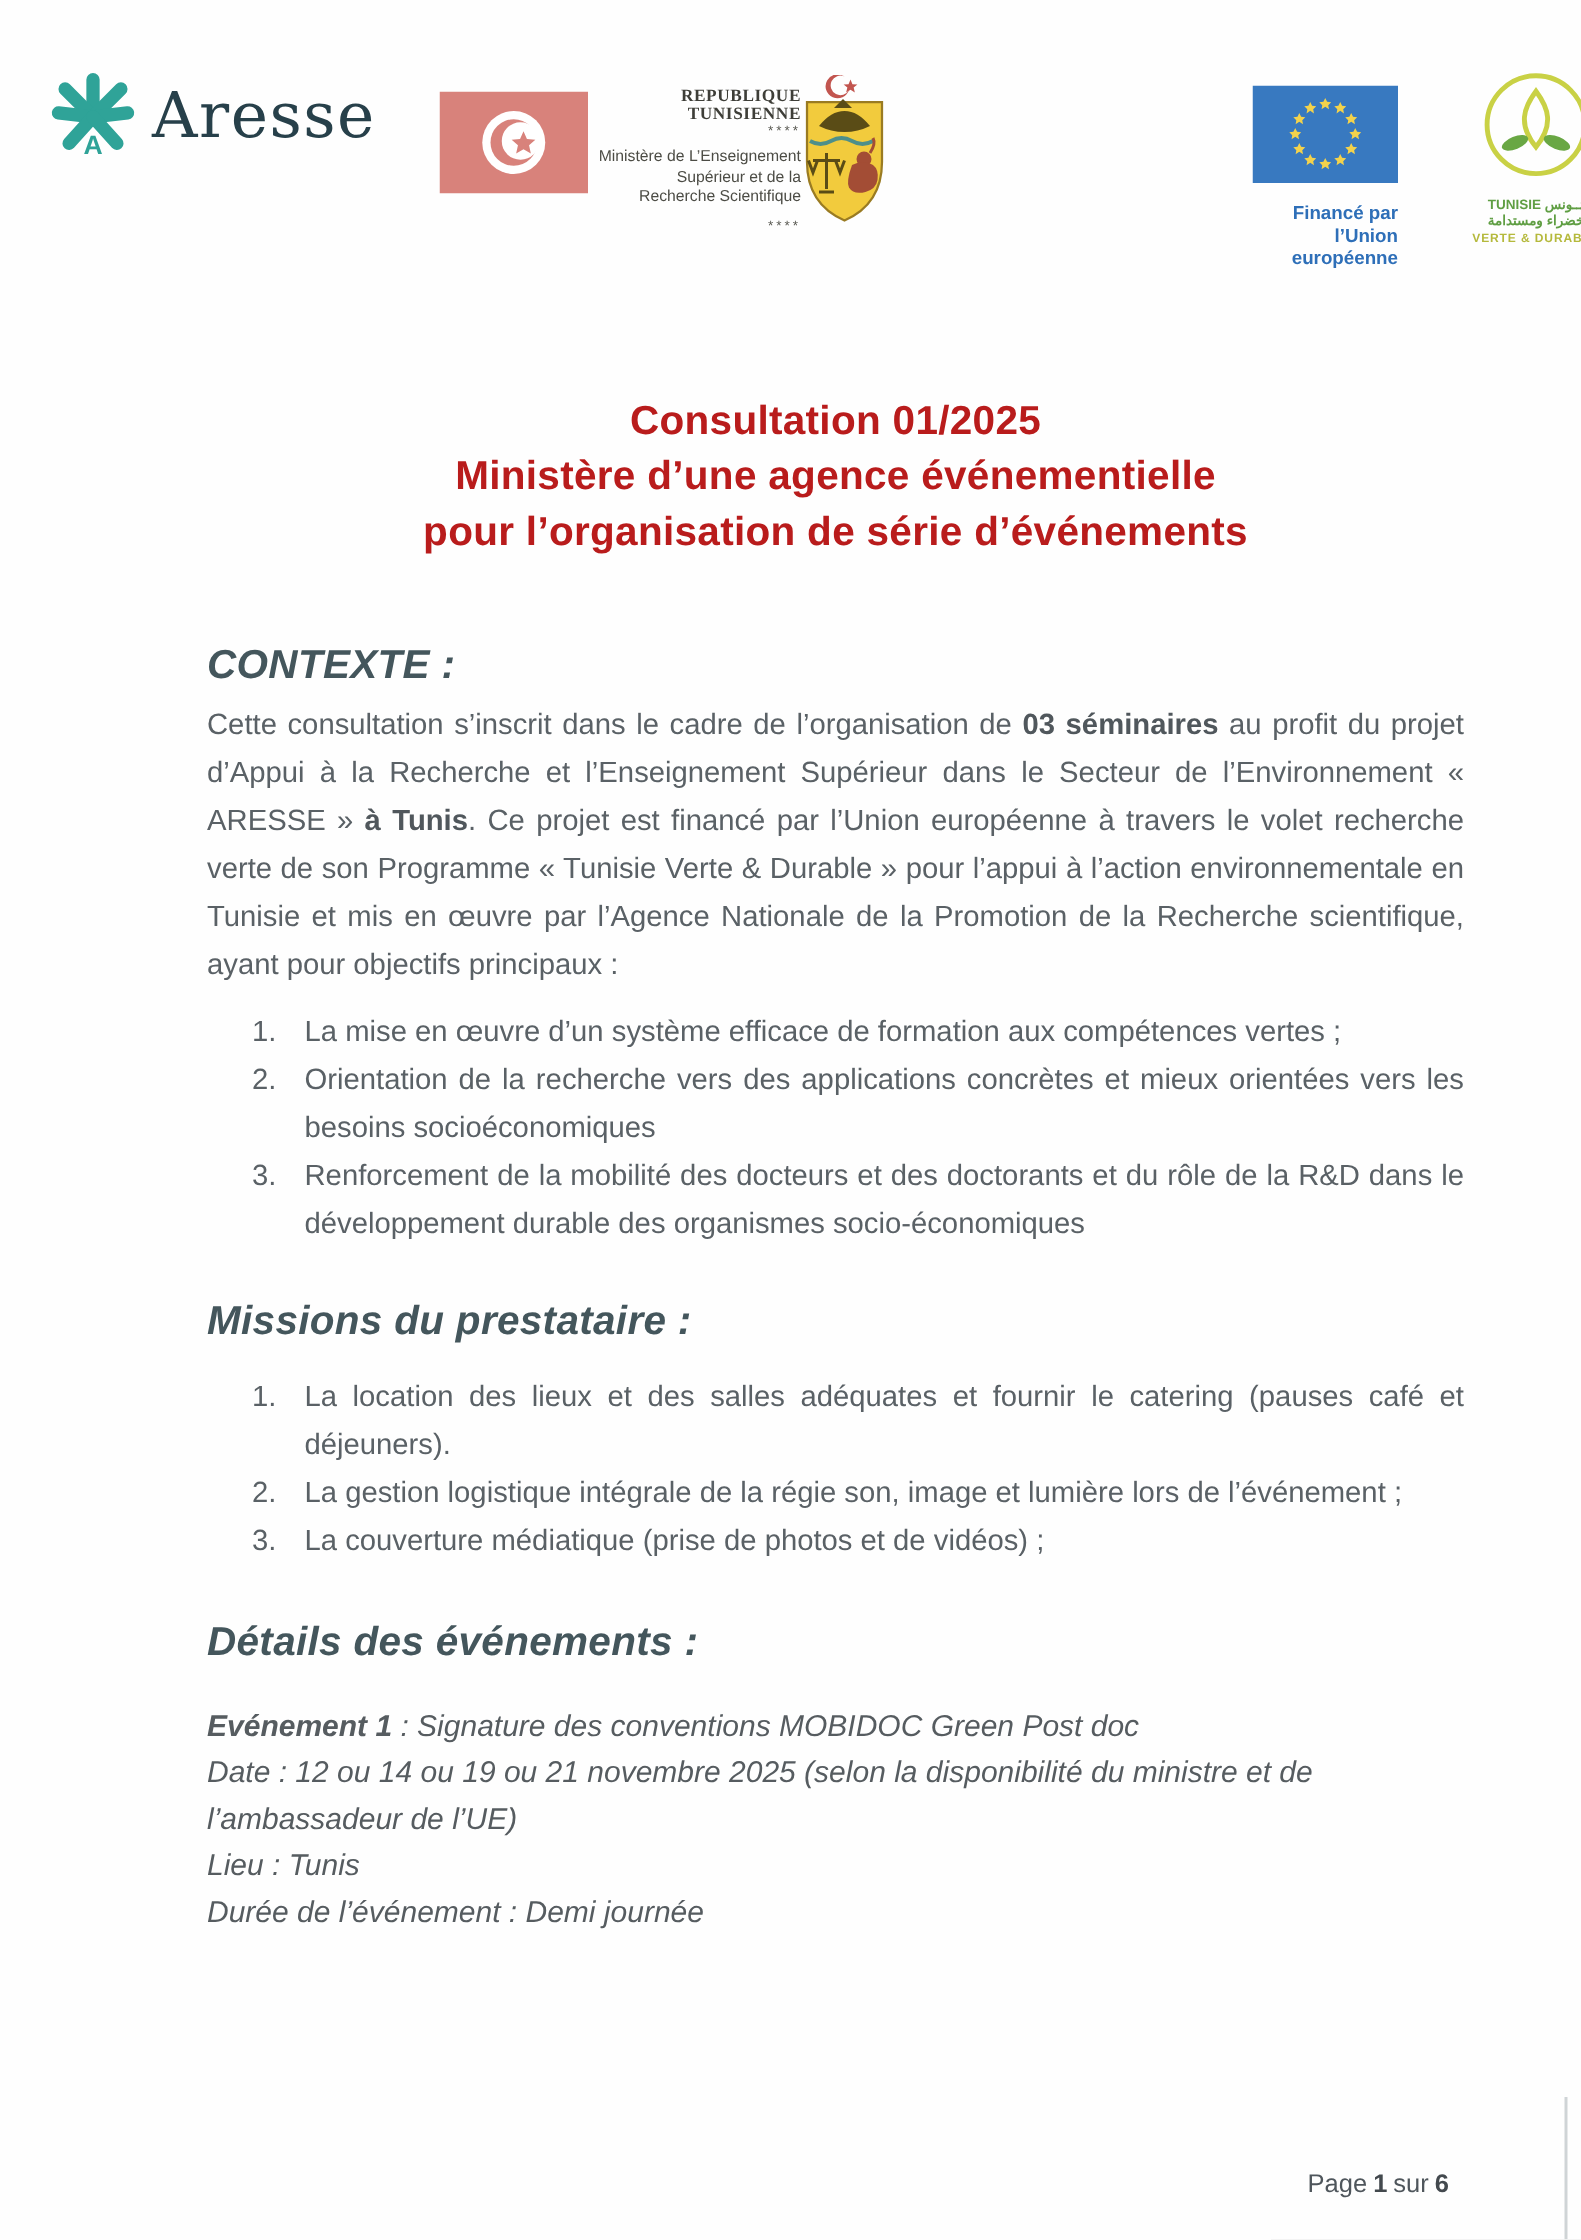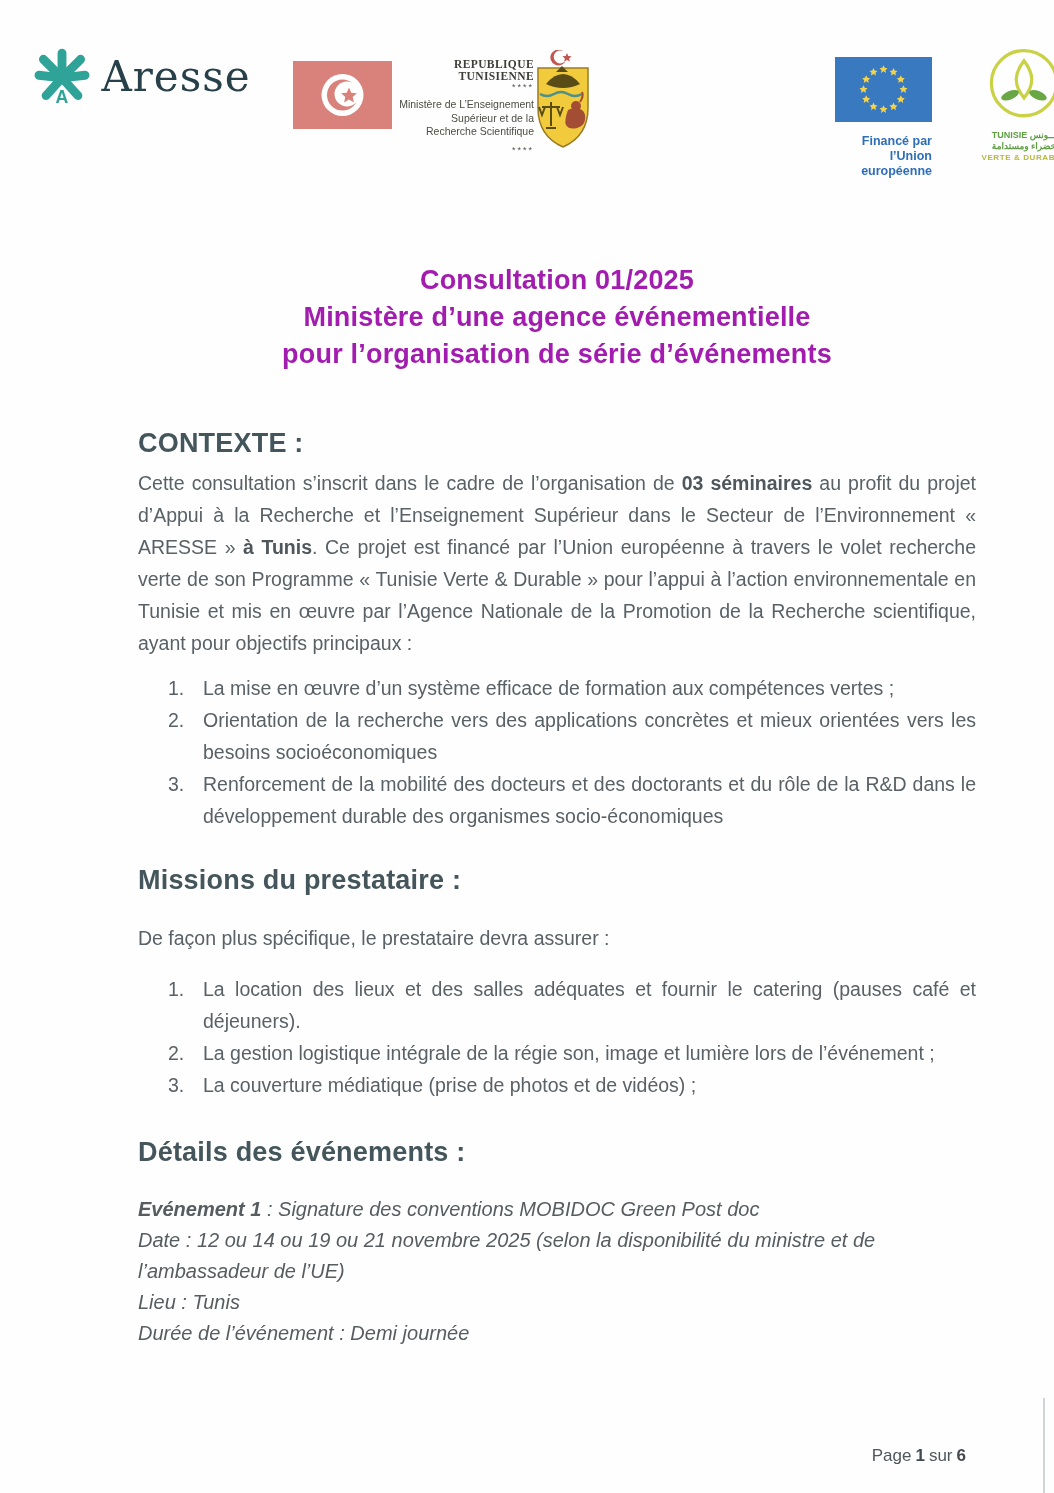--- a/index.html
+++ b/index.html
@@ -30,22 +30,22 @@
   .anpr-stripes i { display:block; width:13px; height:3.5px; background:#cd5257; margin-top:2.5px; transform:skewX(-18deg); }
   .anpr-cap { margin-top:6px; font-size:12px; font-weight:bold; color:#2e6db4; line-height:15px; }
   .eu { position:absolute; left:832px; top:57px; width:100px; text-align:right; }
   .eu-cap { margin-top:8px; font-size:12.5px; font-weight:bold; color:#2e6fb8; line-height:15px; }
   .verte { position:absolute; left:978px; top:44px; width:92px; text-align:center; }
   .verte-cap1 { font-size:9px; font-weight:bold; color:#5f9e43; line-height:11px; }
   .verte-cap2 { font-size:9px; font-weight:bold; color:#5f9e43; line-height:11px; }
   .verte-cap3 { font-size:8px; font-weight:bold; color:#b5b93c; letter-spacing:0.6px; line-height:11px; }
   
   .content { position:absolute; left:138px; top:262px; width:838px; }
-  .doc-title { text-align:center; font-size:27px; font-weight:bold; color:#a21caf; line-height:37px; letter-spacing:0.2px; }
-  .h2 { font-size:27px; font-weight:bold; color:#44565c; letter-spacing:0.2px; }
+  .doc-title { text-align:center; font-size:27px; font-weight:bold; color:#b91c1c; line-height:37px; letter-spacing:0.2px; }
+  .h2 { font-size:27px; font-weight:bold; color:#44565c; letter-spacing:0.2px;font-style:italic; }
   .h-contexte { margin-top:55px; }
   .para { margin-top:8px; font-size:19.5px; line-height:32px; text-align:justify; color:#5a6166; }
   .para .b { font-weight:bold; color:#50575c; }
   .olist { margin-top:13px; padding-left:30px; font-size:19.5px; line-height:32px; color:#5a6166; }
   .oli { display:flex; }
   .oli .num { flex:none; width:35px; }
   .oli .litext { flex:1; text-align:justify; }
   .h-missions { margin-top:33px; }
   .intro { margin-top:26px; font-size:19.5px; line-height:32px; color:#5a6166; }
   .missions-list { margin-top:19px; }
@@ -185,21 +185,20 @@
         <div class="litext">Orientation de la recherche vers des applications concrètes et mieux orientées vers les besoins socioéconomiques</div>
       </div>
       <div class="oli">
         <span class="num">3.</span>
         <div class="litext">Renforcement de la mobilité des docteurs et des doctorants et du rôle de la R&amp;D dans le développement durable des organismes socio-économiques</div>
       </div>
     </div>
 
     <h2 class="h2 h-missions">Missions du prestataire :</h2>
 
-    <p class="intro">De façon plus spécifique, le prestataire devra assurer :</p>
 
     <div class="olist missions-list">
       <div class="oli">
         <span class="num">1.</span>
         <div class="litext">La location des lieux et des salles adéquates et fournir le catering (pauses café et déjeuners).</div>
       </div>
       <div class="oli">
         <span class="num">2.</span>
         <div class="litext">La gestion logistique intégrale de la régie son, image et lumière lors de l’événement ;</div>
       </div>

